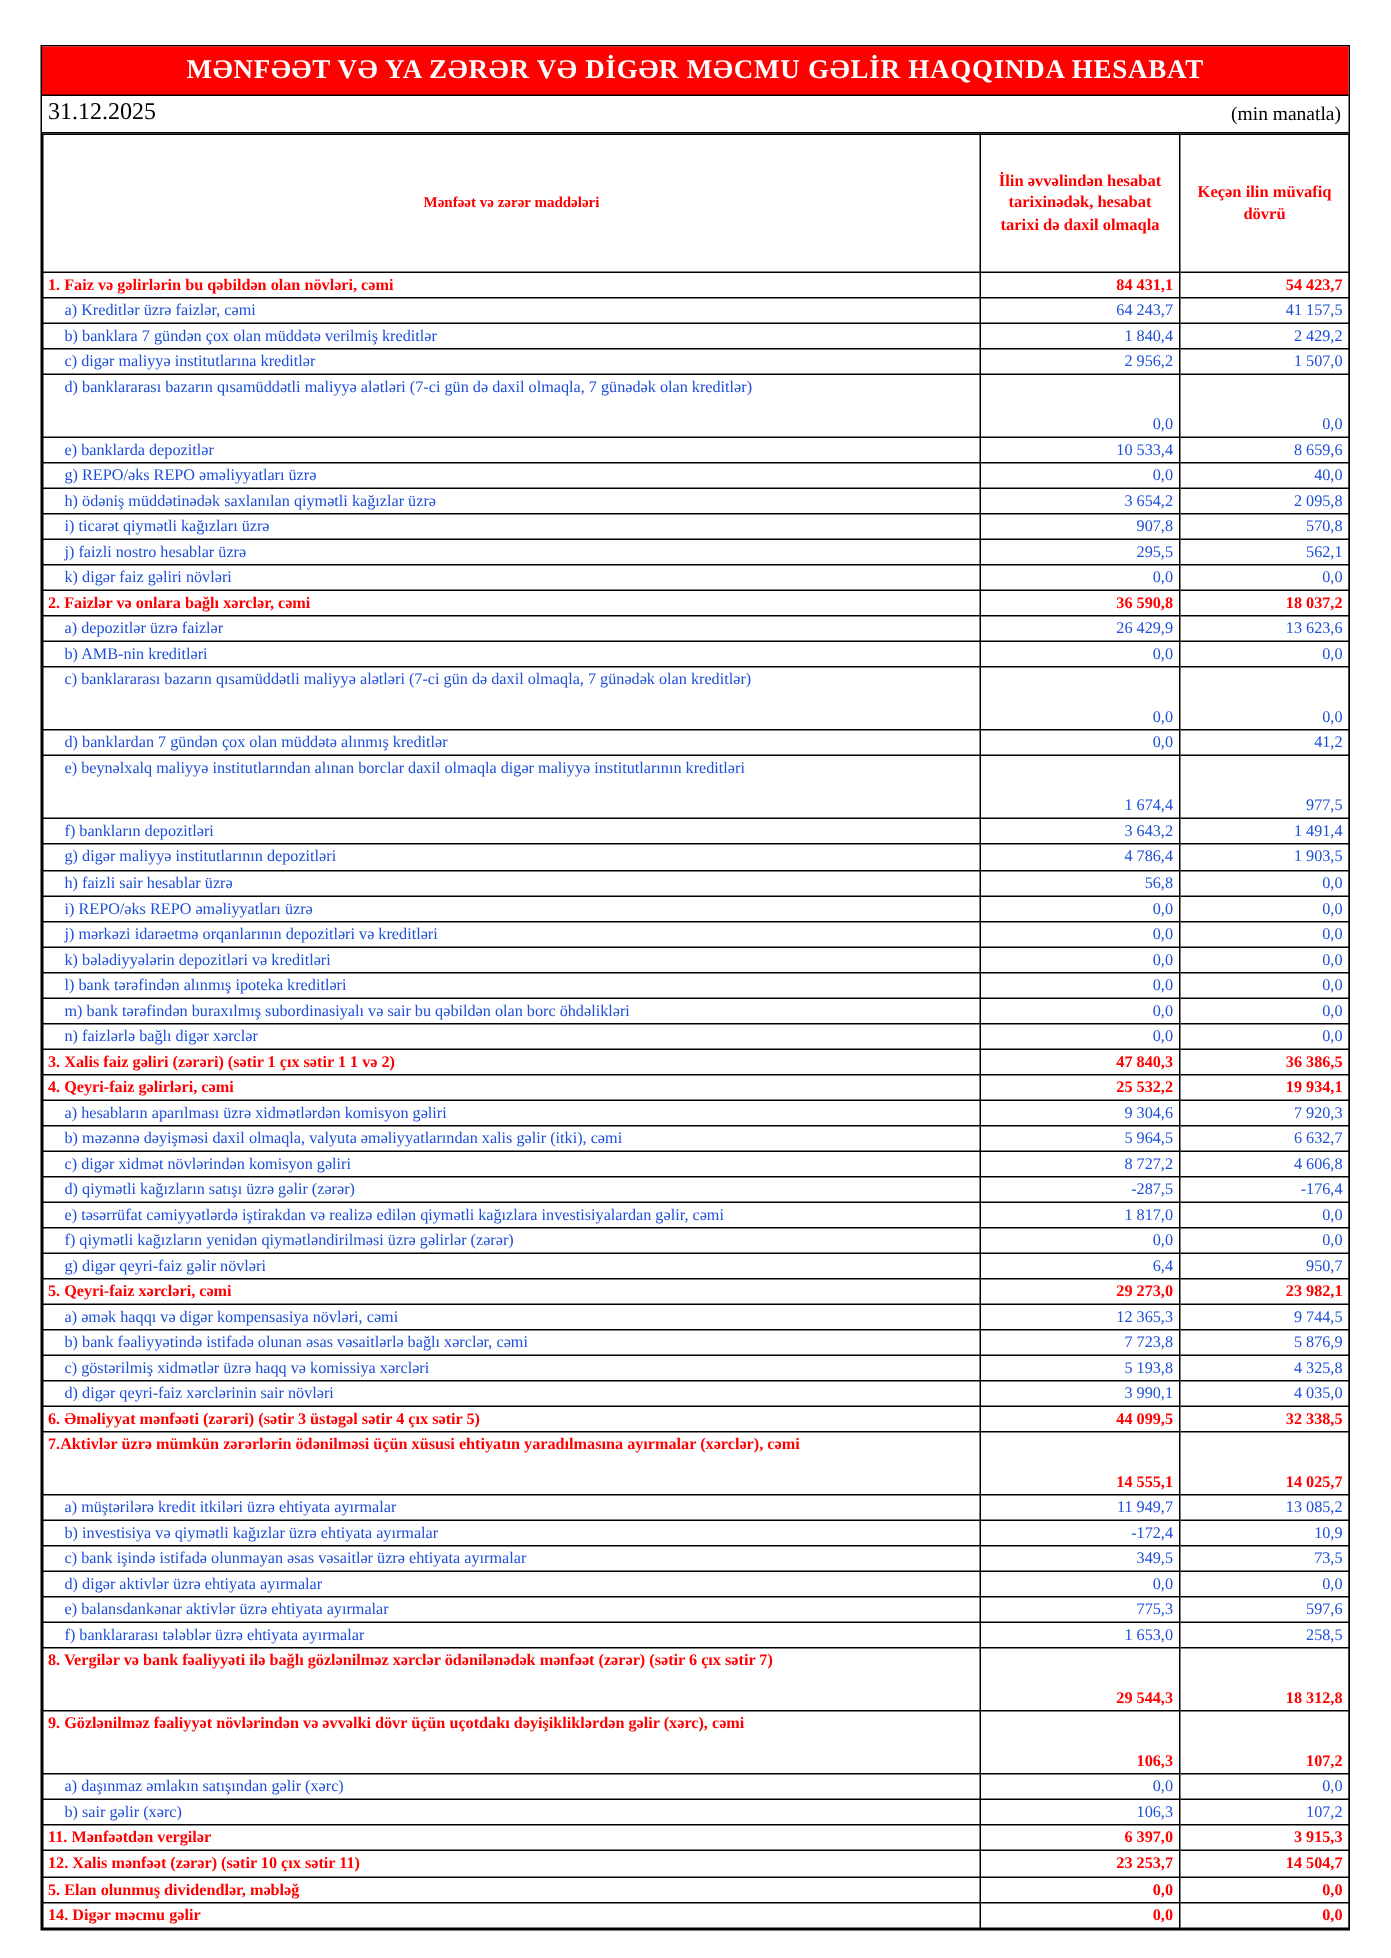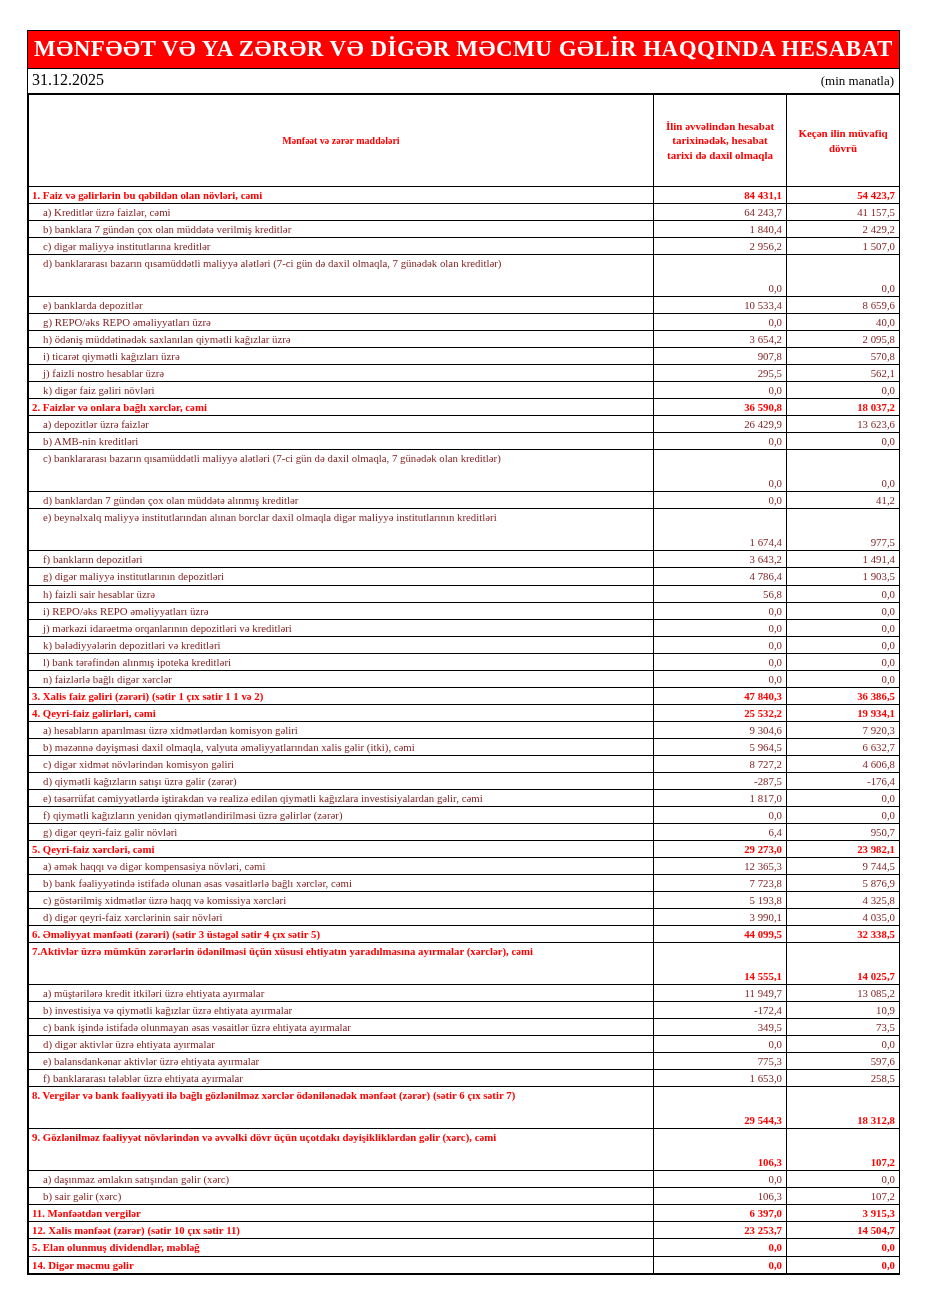--- a/index.html
+++ b/index.html
@@ -15,21 +15,21 @@
     min-height: 1305px;
     padding: 30px 27px 24px 27px;
   }
   .sheet {
     border: 1.5px solid #000;
   }
   .title-bar {
     background: #ff0000;
     color: #ffffff;
     font-weight: bold;
-    font-size: 23px;
+    font-size: 18px;
     letter-spacing: 0.5px;
     text-align: center;
     padding: 5px 4px 6px;
     border-bottom: 1.5px solid #000;
   }
   .meta-row {
     display: flex;
     justify-content: space-between;
     align-items: flex-end;
     padding: 2px 5px 4px 4px;
@@ -63,21 +63,21 @@
 
   tbody td {
     font-size: 10.8px;
     line-height: 1.3;
     padding: 1px 3px;
   }
   .cell-label { vertical-align: top; text-align: left; }
   .cell-val   { vertical-align: bottom; text-align: right; white-space: nowrap; padding-right: 4px; }
 
   tr.row-main { color: #ff0000; font-weight: bold; }
-  tr.row-sub  { color: #7f1d1d; font-weight: normal; margin-left: 38px; }
+  tr.row-sub  { color: #1d4ed8; font-weight: normal; margin-left: 38px; }
   tr.row-sub .cell-label { padding-left: 14px; }
   tr.row-tall { height: 42px; }
 </style>
 </head>
 <body>
 
 <div class="page">
   <div class="sheet">
 
     <div class="title-bar">MƏNFƏƏT VƏ YA ZƏRƏR VƏ DİGƏR MƏCMU GƏLİR HAQQINDA HESABAT</div>
@@ -215,20 +215,25 @@
             <td class="cell-label">k) bələdiyyələrin depozitləri və kreditləri</td>
             <td class="cell-val">0,0</td>
             <td class="cell-val">0,0</td>
           </tr>
           <tr class="row-sub">
             <td class="cell-label">l) bank tərəfindən alınmış ipoteka kreditləri</td>
             <td class="cell-val">0,0</td>
             <td class="cell-val">0,0</td>
           </tr>
           <tr class="row-sub">
+            <td class="cell-label">m) bank tərəfindən buraxılmış subordinasiyalı və sair bu qəbildən olan borc öhdəlikləri</td>
+            <td class="cell-val">0,0</td>
+            <td class="cell-val">0,0</td>
+          </tr>
+          <tr class="row-sub">
             <td class="cell-label">n) faizlərlə bağlı digər xərclər</td>
             <td class="cell-val">0,0</td>
             <td class="cell-val">0,0</td>
           </tr>
           <tr class="row-main">
             <td class="cell-label">3. Xalis faiz gəliri (zərəri) (sətir 1 çıx sətir 1 1 və 2)</td>
             <td class="cell-val">47 840,3</td>
             <td class="cell-val">36 386,5</td>
           </tr>
           <tr class="row-main">

